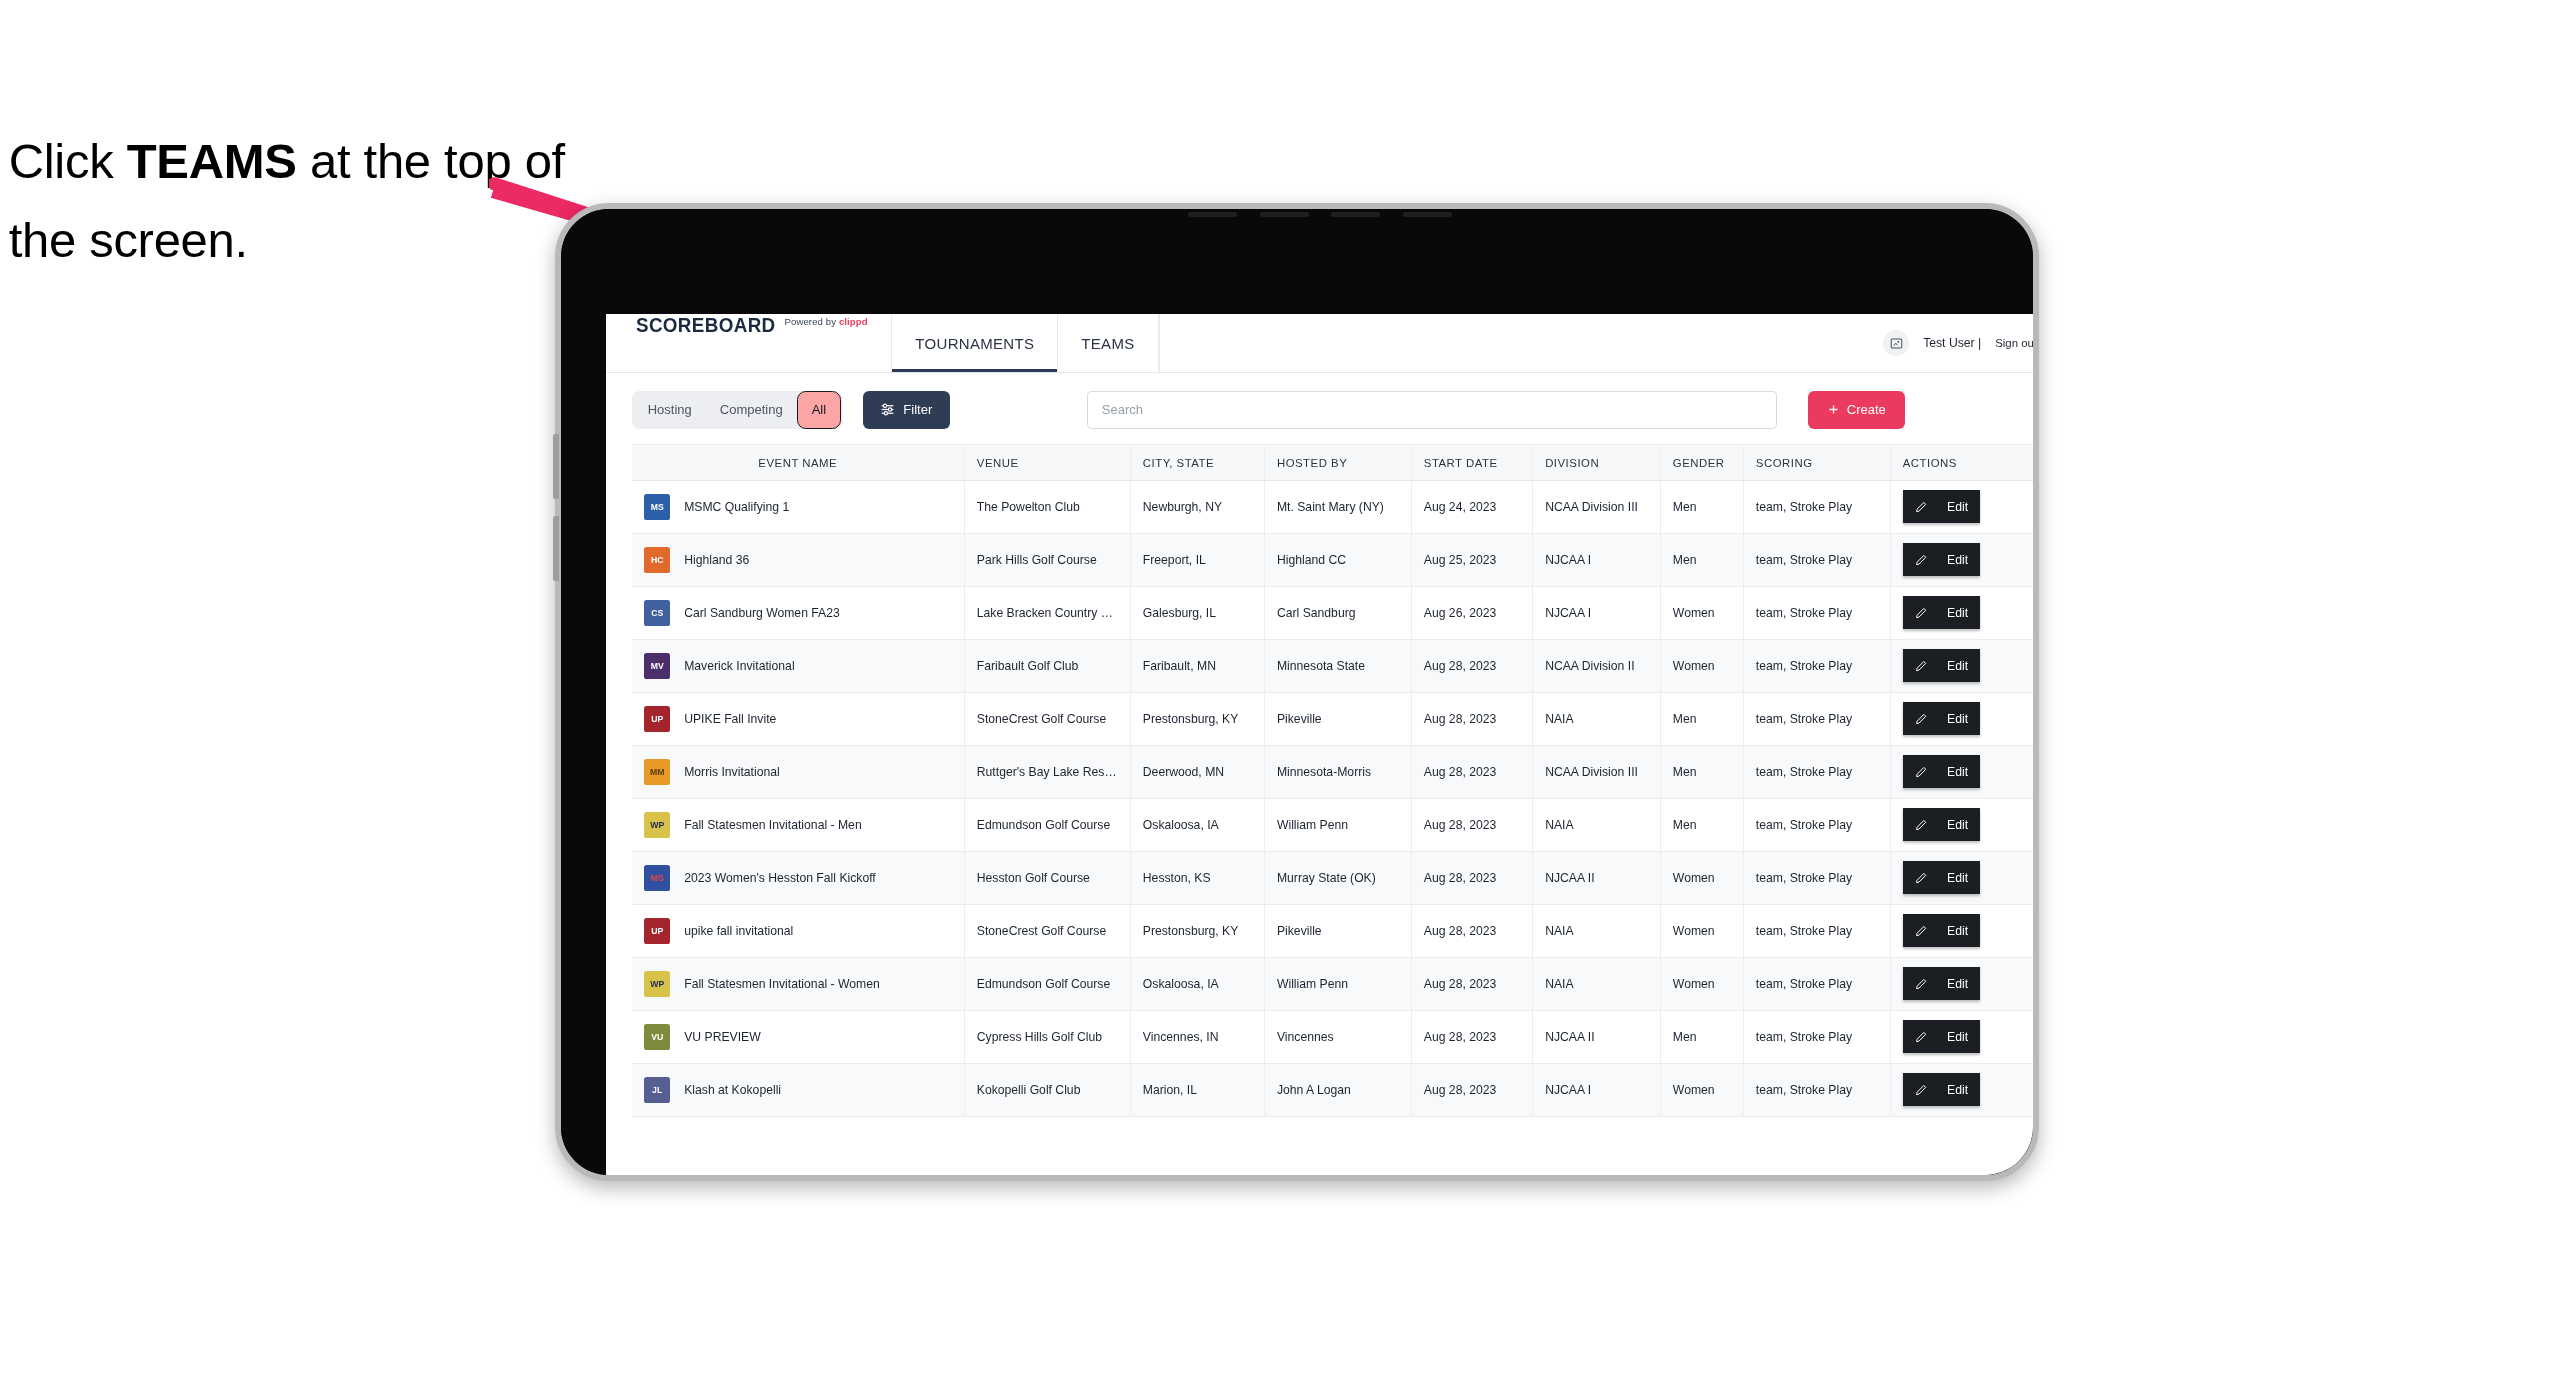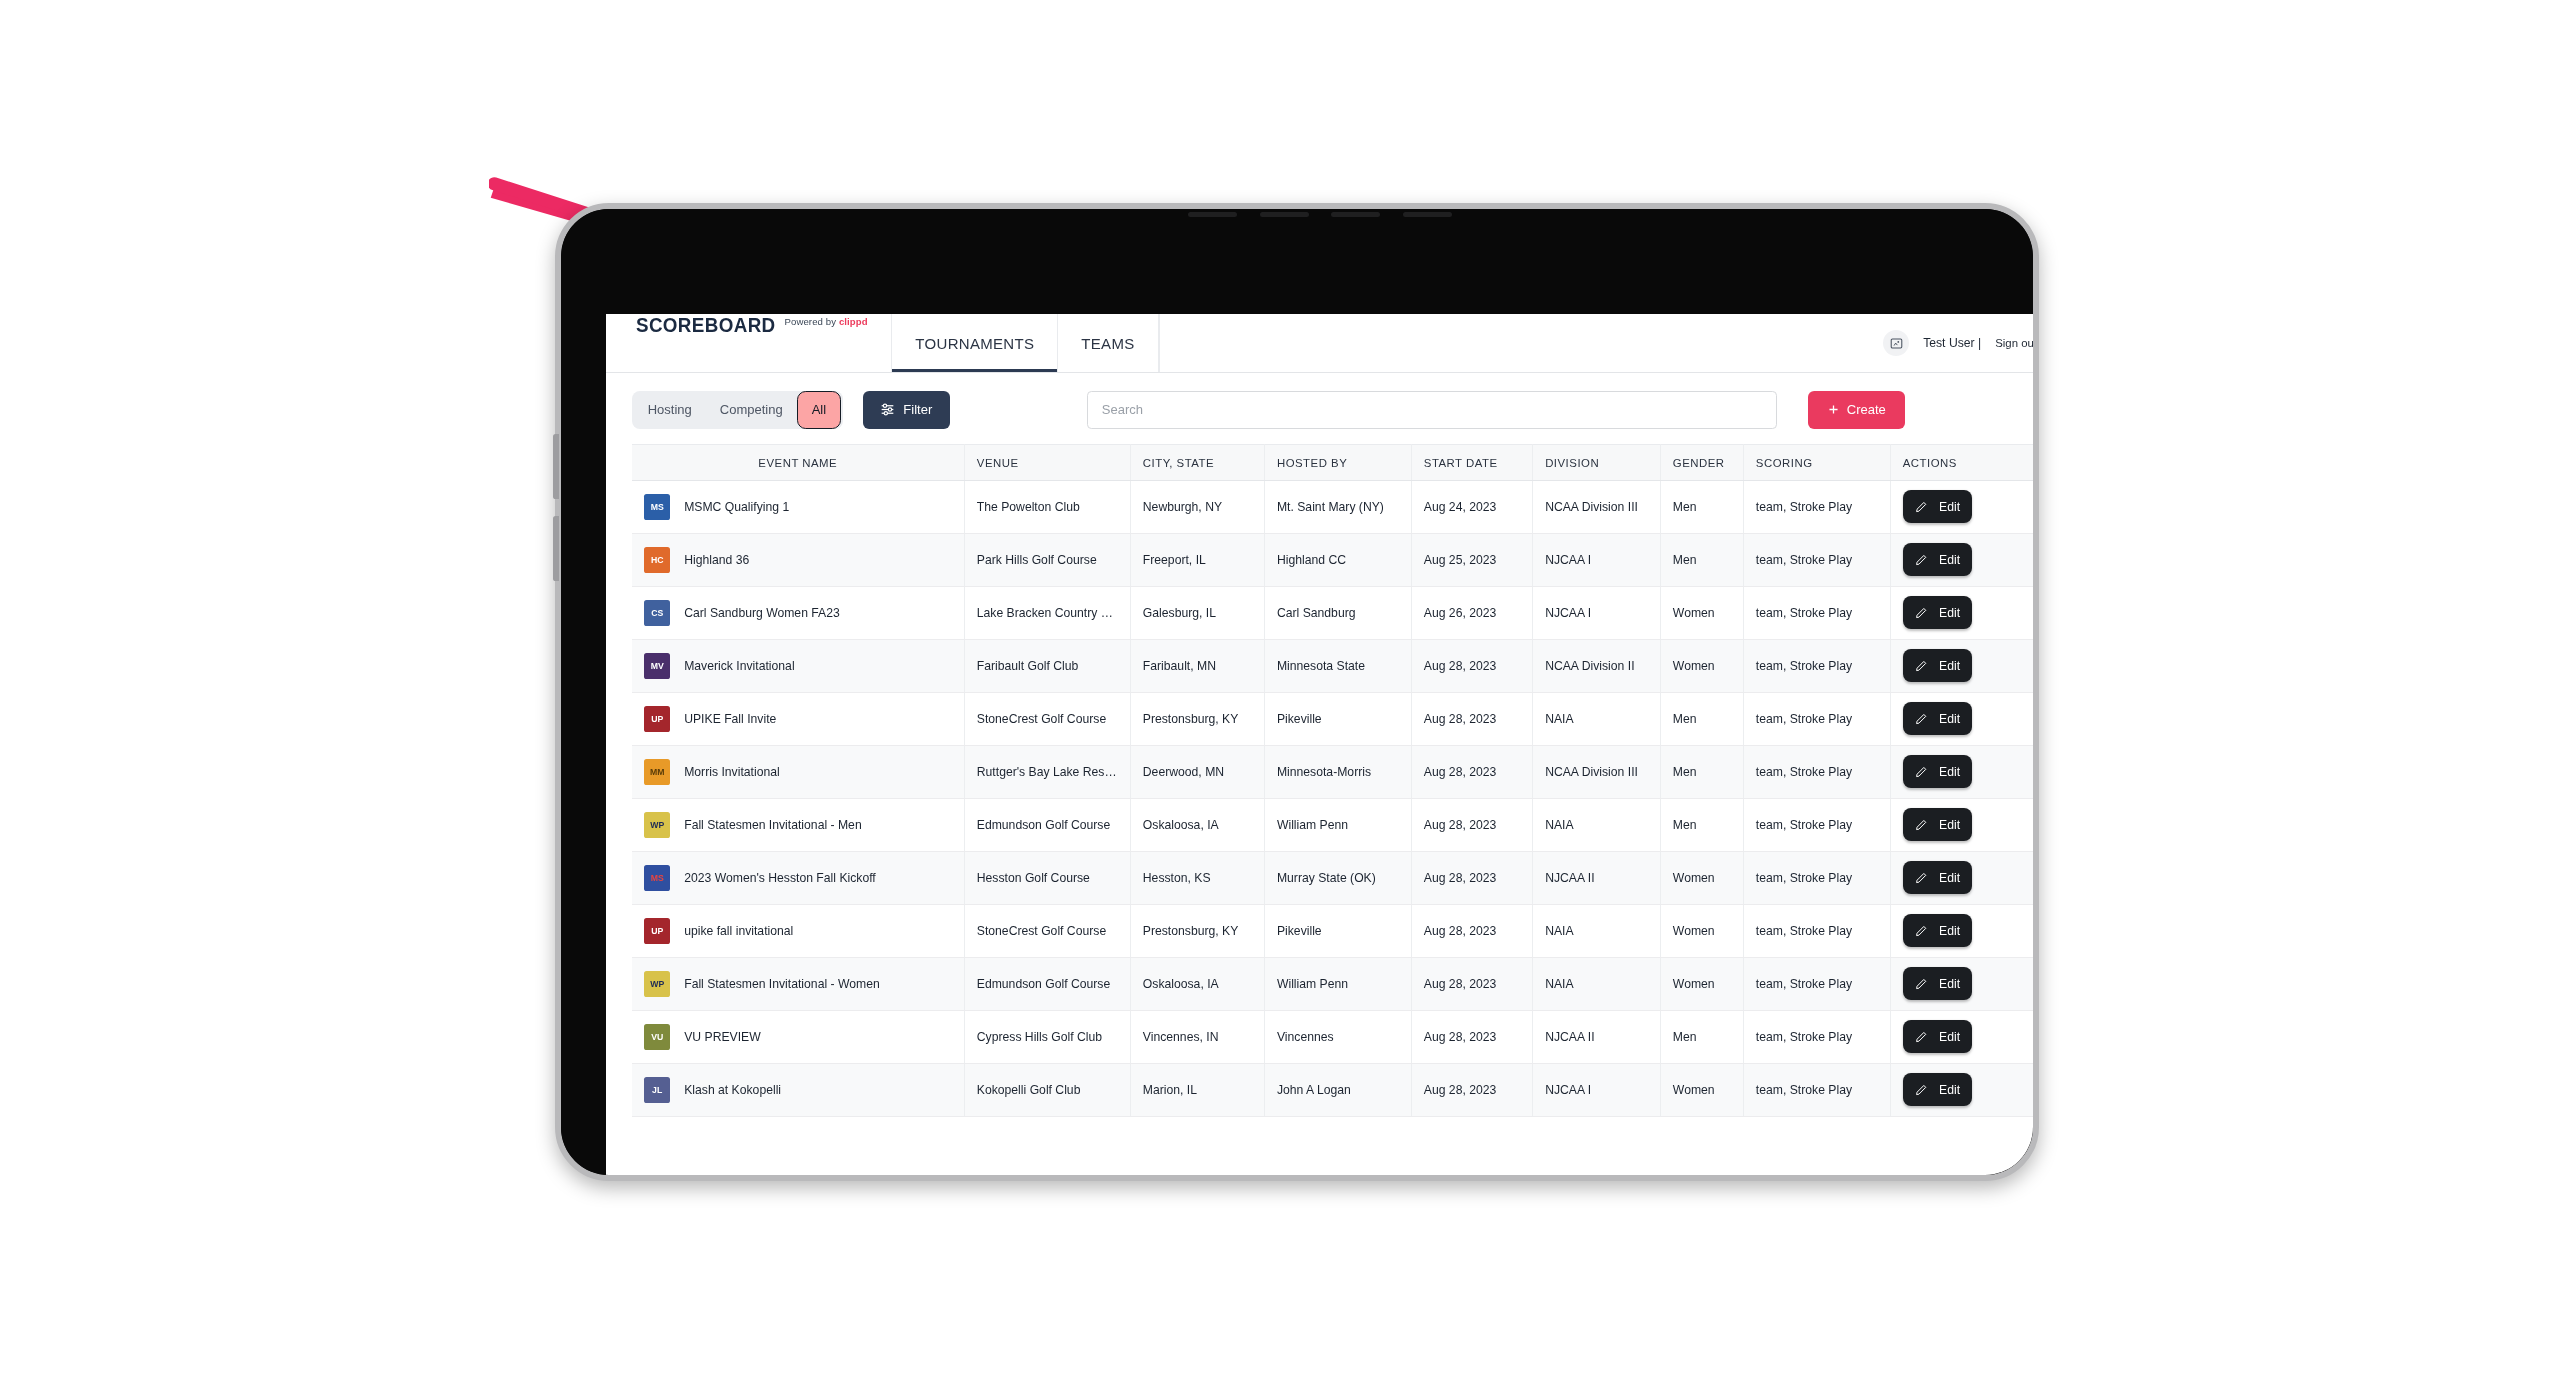--- a/index.html
+++ b/index.html
@@ -206,43 +206,46 @@
     width: 26px; height: 26px; flex: none;
     border-radius: 2.6px;
     display: flex; align-items: center; justify-content: center;
     font-size: 8.7px; font-weight: 700; color: #fff;
     overflow: hidden;
     font-family: "Liberation Sans", sans-serif;
     line-height: 1;
   }
   .edit-btn {
     background: #1b1e22; color: #fff;
-    border: none; border-radius: 8px;
+    border: none; border-radius: 0;
     height: 33px; padding: 0 12.2px;
-    display: inline-flex; align-items: center; gap: 12px;
+    display: inline-flex; align-items: center; gap: 20px;
     font-size: 12.2px; cursor: pointer;
     box-shadow: 0 1.7px 2.6px rgba(0,0,0,.25);
     font-family: "Liberation Sans", sans-serif;
   }
   
   .c-name   { width: 26.0%; text-align: center; }
   .c-venue  { width: 13.0%; }
   .c-city   { width: 10.5%; }
   .c-host   { width: 11.5%; }
   .c-start  { width: 9.5%; }
   .c-div    { width: 10.0%; }
   .c-gender { width: 6.5%; }
   .c-score  { width: 11.5%; }
   .c-act    { width: 11.5%; }
 </style>
 </head>
 <body>
 
 <div id="stage">
 
+  <div class="caption">
+    <span>Click </span><b>TEAMS</b><span> at the top of the screen.</span>
+  </div>
 
   <svg class="arrow-svg" viewBox="0 0 520 260">
     <path d="M8 8 L455 152 L437 100 L500 176 L404 184 L432 150 L2 26 Z" fill="#ec2a63"></path>
     <path d="M6 10 L440 150" stroke="#ec2a63" stroke-width="15" stroke-linecap="round"></path>
     <path d="M424 98 L505 178 L396 186 Z" fill="#ec2a63"></path>
   </svg>
 
   <div class="tablet">
     <div class="side-btn sb1"></div>
     <div class="side-btn sb2"></div>

